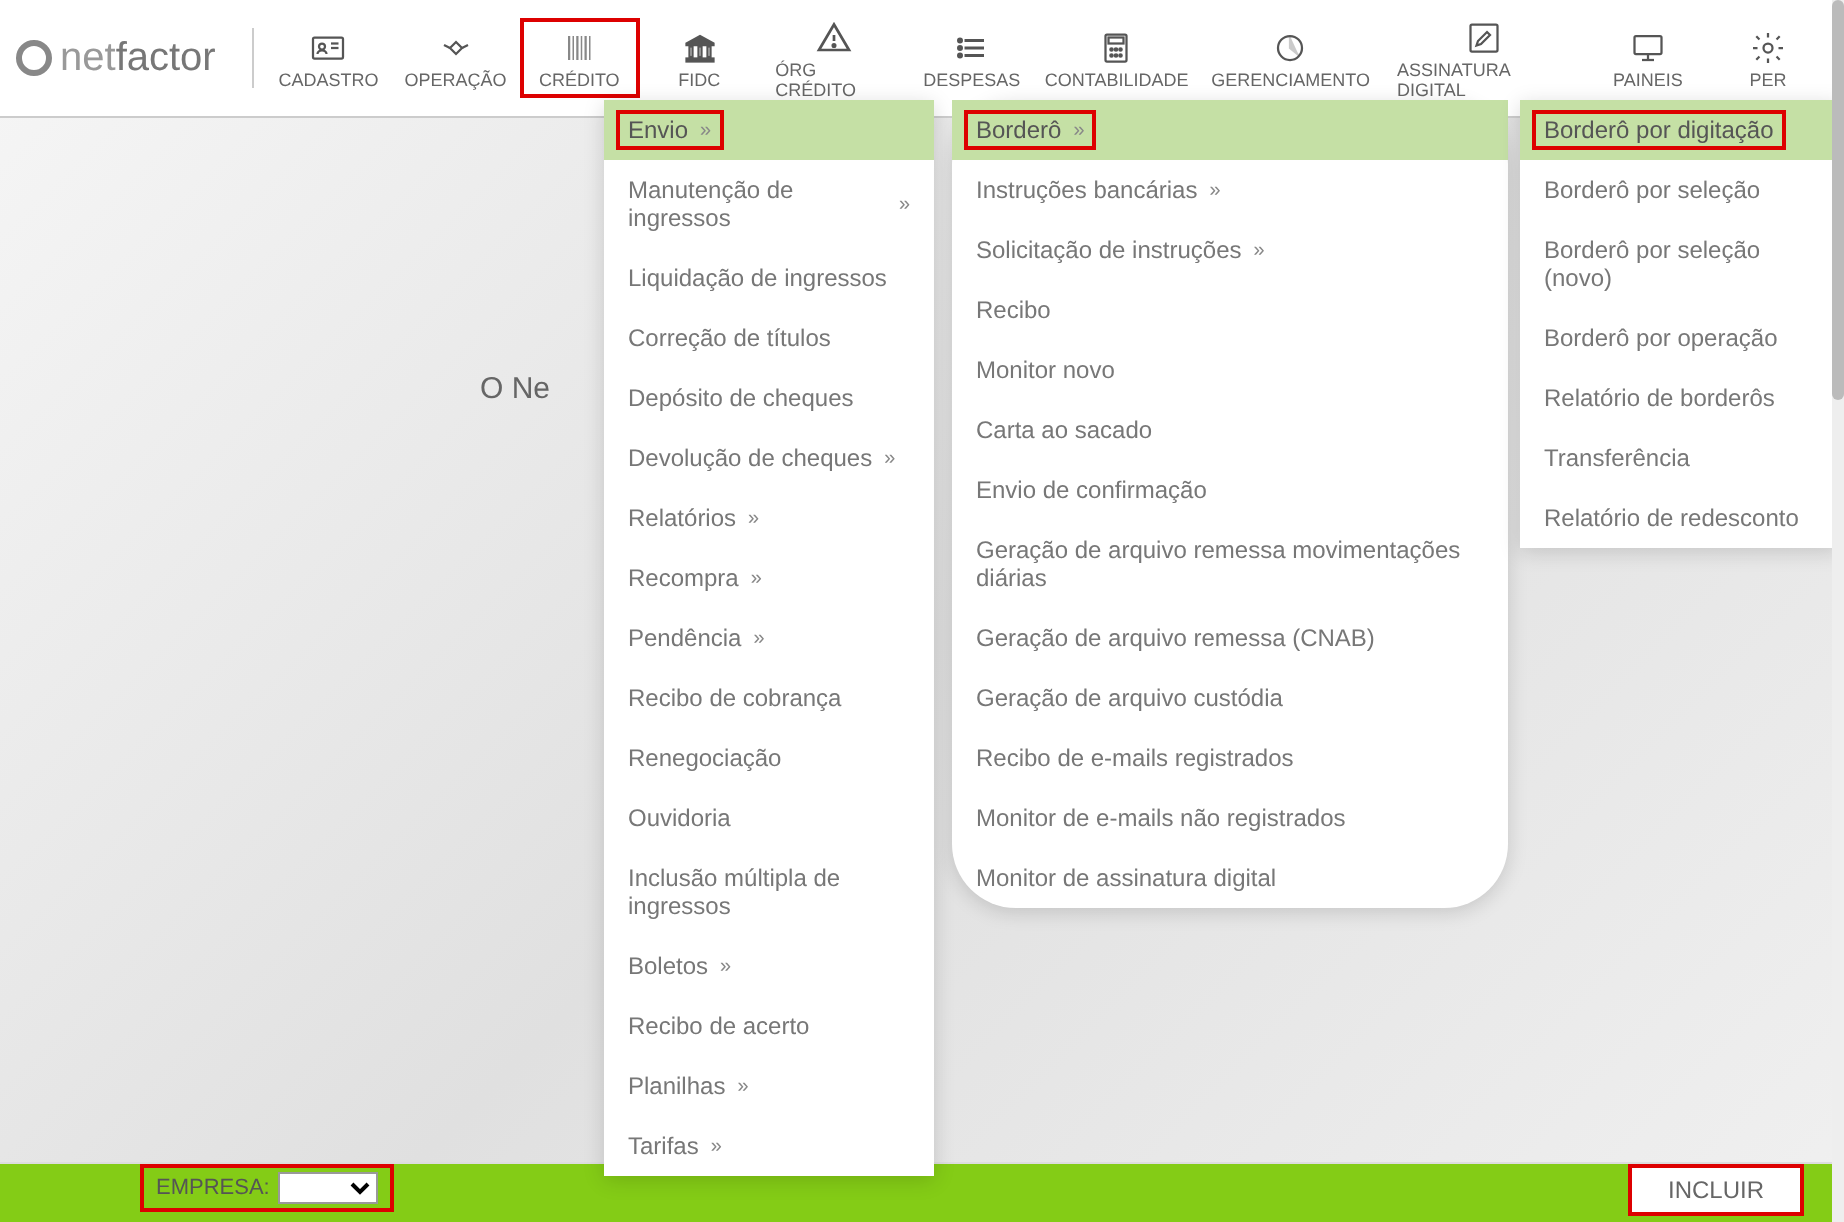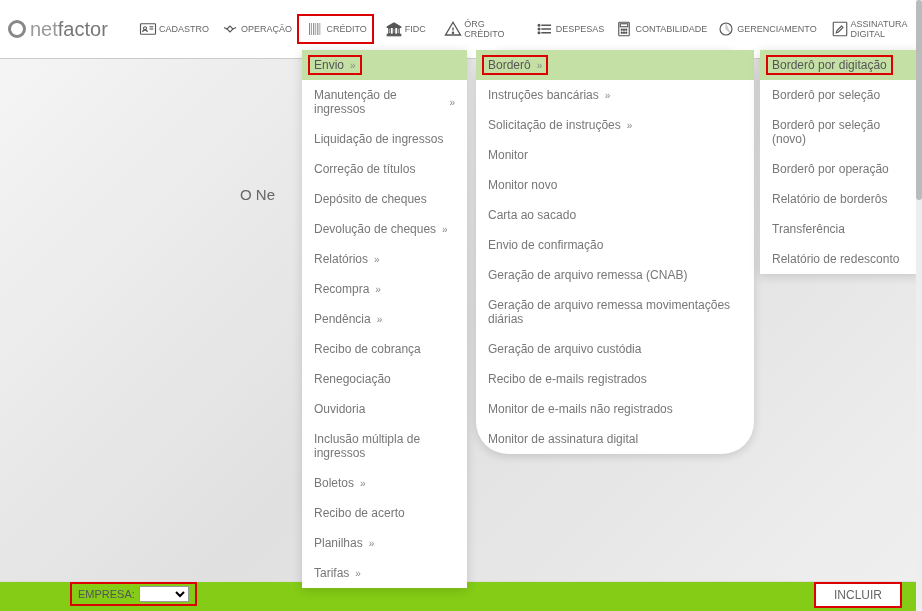--- a/index.html
+++ b/index.html
@@ -53,20 +53,21 @@
       background: #ccc;
       margin: 0 6px;
     }
     .nav-items {
       display: flex;
       align-items: center;
       gap: 0;
     }
     .nav-item {
       display: flex;
+      flex-direction: column;
       align-items: center;
       justify-content: center;
       font-size: 9px;
       color: #666;
       cursor: pointer;
       padding: 2px 8px;
       min-width: 60px;
       position: relative;
     }
     .nav-item .nav-icon {
@@ -399,36 +400,36 @@
     </div>
     <div class="menu-item">
       <span>Instruções bancárias</span>
       <span class="chevron">»</span>
     </div>
     <div class="menu-item">
       <span>Solicitação de instruções</span>
       <span class="chevron">»</span>
     </div>
     <div class="menu-item">
-      <span>Monitor</span>
+      <span>Recibo</span>
     </div>
     <div class="menu-item">
       <span>Monitor novo</span>
     </div>
     <div class="menu-item">
       <span>Carta ao sacado</span>
     </div>
     <div class="menu-item">
       <span>Envio de confirmação</span>
     </div>
     <div class="menu-item">
+      <span>Geração de arquivo remessa movimentações diárias</span>
+    </div>
+    <div class="menu-item">
       <span>Geração de arquivo remessa (CNAB)</span>
-    </div>
-    <div class="menu-item">
-      <span>Geração de arquivo remessa movimentações diárias</span>
     </div>
     <div class="menu-item">
       <span>Geração de arquivo custódia</span>
     </div>
     <div class="menu-item">
       <span>Recibo de e-mails registrados</span>
     </div>
     <div class="menu-item">
       <span>Monitor de e-mails não registrados</span>
     </div>

